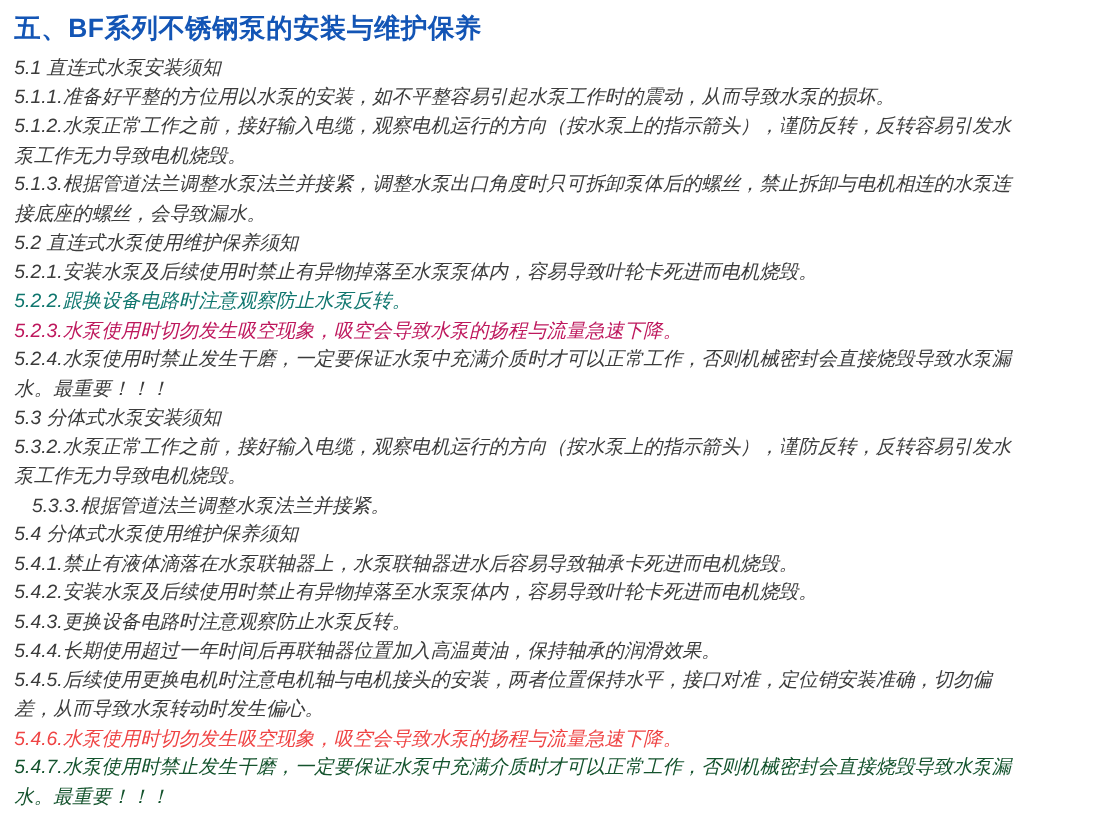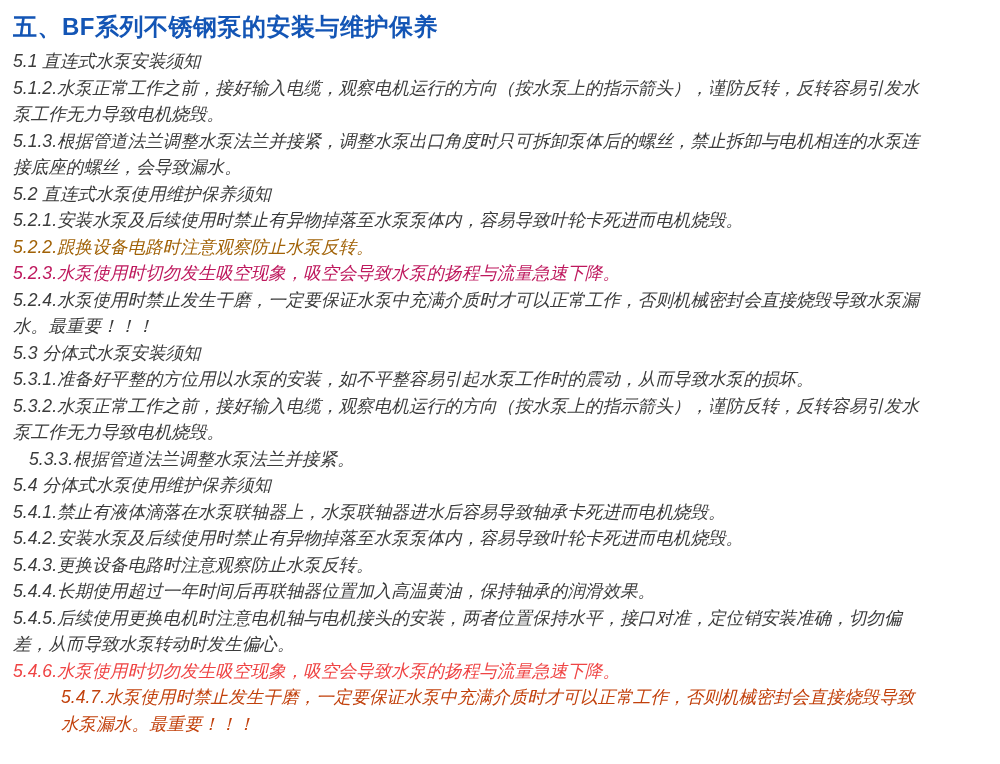--- a/index.html
+++ b/index.html
@@ -36,33 +36,33 @@
     font-style: italic;
   }
 </style>
 </head>
 <body style="background: rgb(255, 255, 255);">
 
 <div class="doc">
   <h1 class="doc-title" style="color: rgb(19, 85, 181);">五、BF系列不锈钢泵的安装与维护保养</h1>
   <div id="para-container">
       <p class="para" style="color: rgb(59, 59, 59);">5.1 直连式水泵安装须知</p>
+      <p class="para" style="color: rgb(59, 59, 59);">5.1.1.准备好平整的方位用以水泵的安装，如不平整容易引起水泵工作时的震动，从而导致水泵的损坏。</p>
       <p class="para" style="color: rgb(59, 59, 59);">5.1.2.水泵正常工作之前，接好输入电缆，观察电机运行的方向（按水泵上的指示箭头），谨防反转，反转容易引发水泵工作无力导致电机烧毁。</p>
       <p class="para" style="color: rgb(59, 59, 59);">5.1.3.根据管道法兰调整水泵法兰并接紧，调整水泵出口角度时只可拆卸泵体后的螺丝，禁止拆卸与电机相连的水泵连接底座的螺丝，会导致漏水。</p>
       <p class="para" style="color: rgb(59, 59, 59);">5.2 直连式水泵使用维护保养须知</p>
       <p class="para" style="color: rgb(59, 59, 59);">5.2.1.安装水泵及后续使用时禁止有异物掉落至水泵泵体内，容易导致叶轮卡死进而电机烧毁。</p>
-      <p class="para" style="color: #a16207;">5.2.2.跟换设备电路时注意观察防止水泵反转。</p>
+      <p class="para" style="color: #0f766e;">5.2.2.跟换设备电路时注意观察防止水泵反转。</p>
       <p class="para" style="color: #be185d;">5.2.3.水泵使用时切勿发生吸空现象，吸空会导致水泵的扬程与流量急速下降。</p>
       <p class="para" style="color: rgb(59, 59, 59);">5.2.4.水泵使用时禁止发生干磨，一定要保证水泵中充满介质时才可以正常工作，否则机械密封会直接烧毁导致水泵漏水。最重要！！！</p>
       <p class="para" style="color: rgb(59, 59, 59);">5.3 分体式水泵安装须知</p>
-      <p class="para" style="color: rgb(59, 59, 59);">5.3.1.准备好平整的方位用以水泵的安装，如不平整容易引起水泵工作时的震动，从而导致水泵的损坏。</p>
       <p class="para" style="color: rgb(59, 59, 59);">5.3.2.水泵正常工作之前，接好输入电缆，观察电机运行的方向（按水泵上的指示箭头），谨防反转，反转容易引发水泵工作无力导致电机烧毁。</p>
       <p class="para" style="color: rgb(59, 59, 59); margin-left: 16px;">5.3.3.根据管道法兰调整水泵法兰并接紧。</p>
       <p class="para" style="color: rgb(59, 59, 59);">5.4 分体式水泵使用维护保养须知</p>
       <p class="para" style="color: rgb(59, 59, 59);">5.4.1.禁止有液体滴落在水泵联轴器上，水泵联轴器进水后容易导致轴承卡死进而电机烧毁。</p>
       <p class="para" style="color: rgb(59, 59, 59);">5.4.2.安装水泵及后续使用时禁止有异物掉落至水泵泵体内，容易导致叶轮卡死进而电机烧毁。</p>
       <p class="para" style="color: rgb(59, 59, 59);">5.4.3.更换设备电路时注意观察防止水泵反转。</p>
       <p class="para" style="color: rgb(59, 59, 59);">5.4.4.长期使用超过一年时间后再联轴器位置加入高温黄油，保持轴承的润滑效果。</p>
       <p class="para" style="color: rgb(59, 59, 59);">5.4.5.后续使用更换电机时注意电机轴与电机接头的安装，两者位置保持水平，接口对准，定位销安装准确，切勿偏差，从而导致水泵转动时发生偏心。</p>
       <p class="para" style="color: #ef4444;">5.4.6.水泵使用时切勿发生吸空现象，吸空会导致水泵的扬程与流量急速下降。</p>
-      <p class="para" style="color: #c2410c; margin-left: 48px;">5.4.7.水泵使用时禁止发生干磨，一定要保证水泵中充满介质时才可以正常工作，否则机械密封会直接烧毁导致水泵漏水。最重要！！！</p>
+      <p class="para" style="color: #14532d;">5.4.7.水泵使用时禁止发生干磨，一定要保证水泵中充满介质时才可以正常工作，否则机械密封会直接烧毁导致水泵漏水。最重要！！！</p>
     </div>
 </div>
 
 </body></html>

